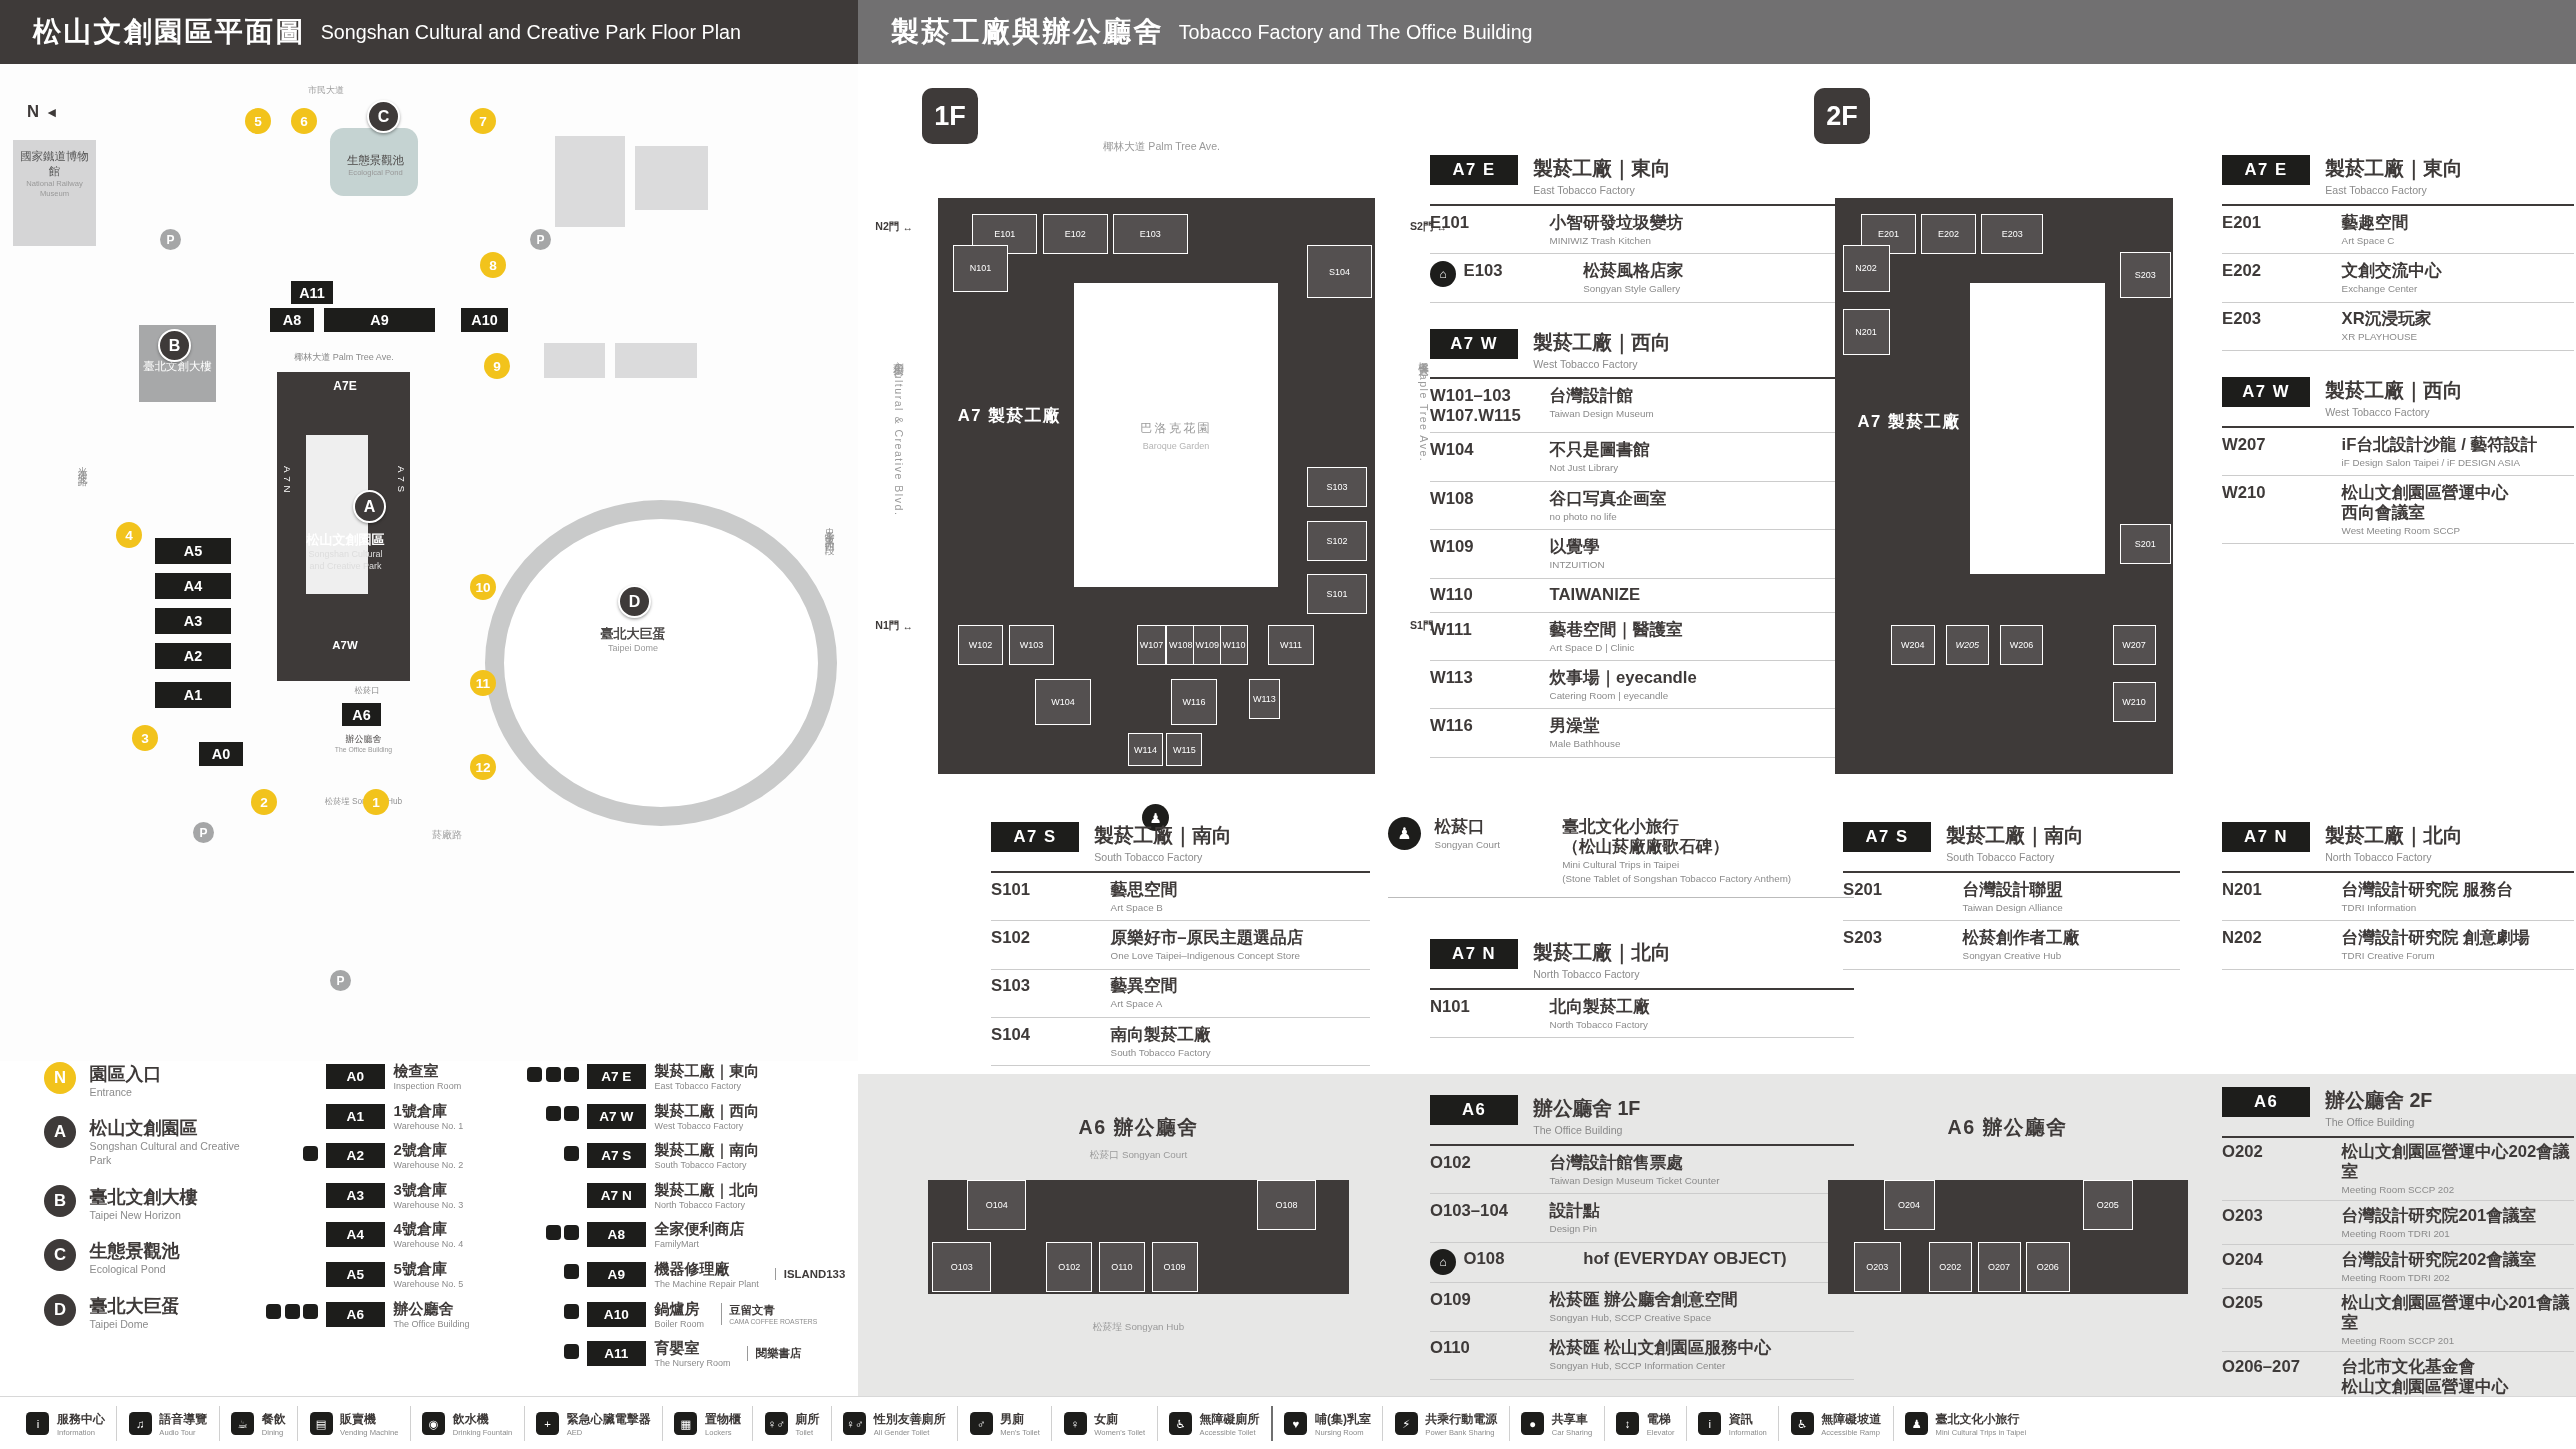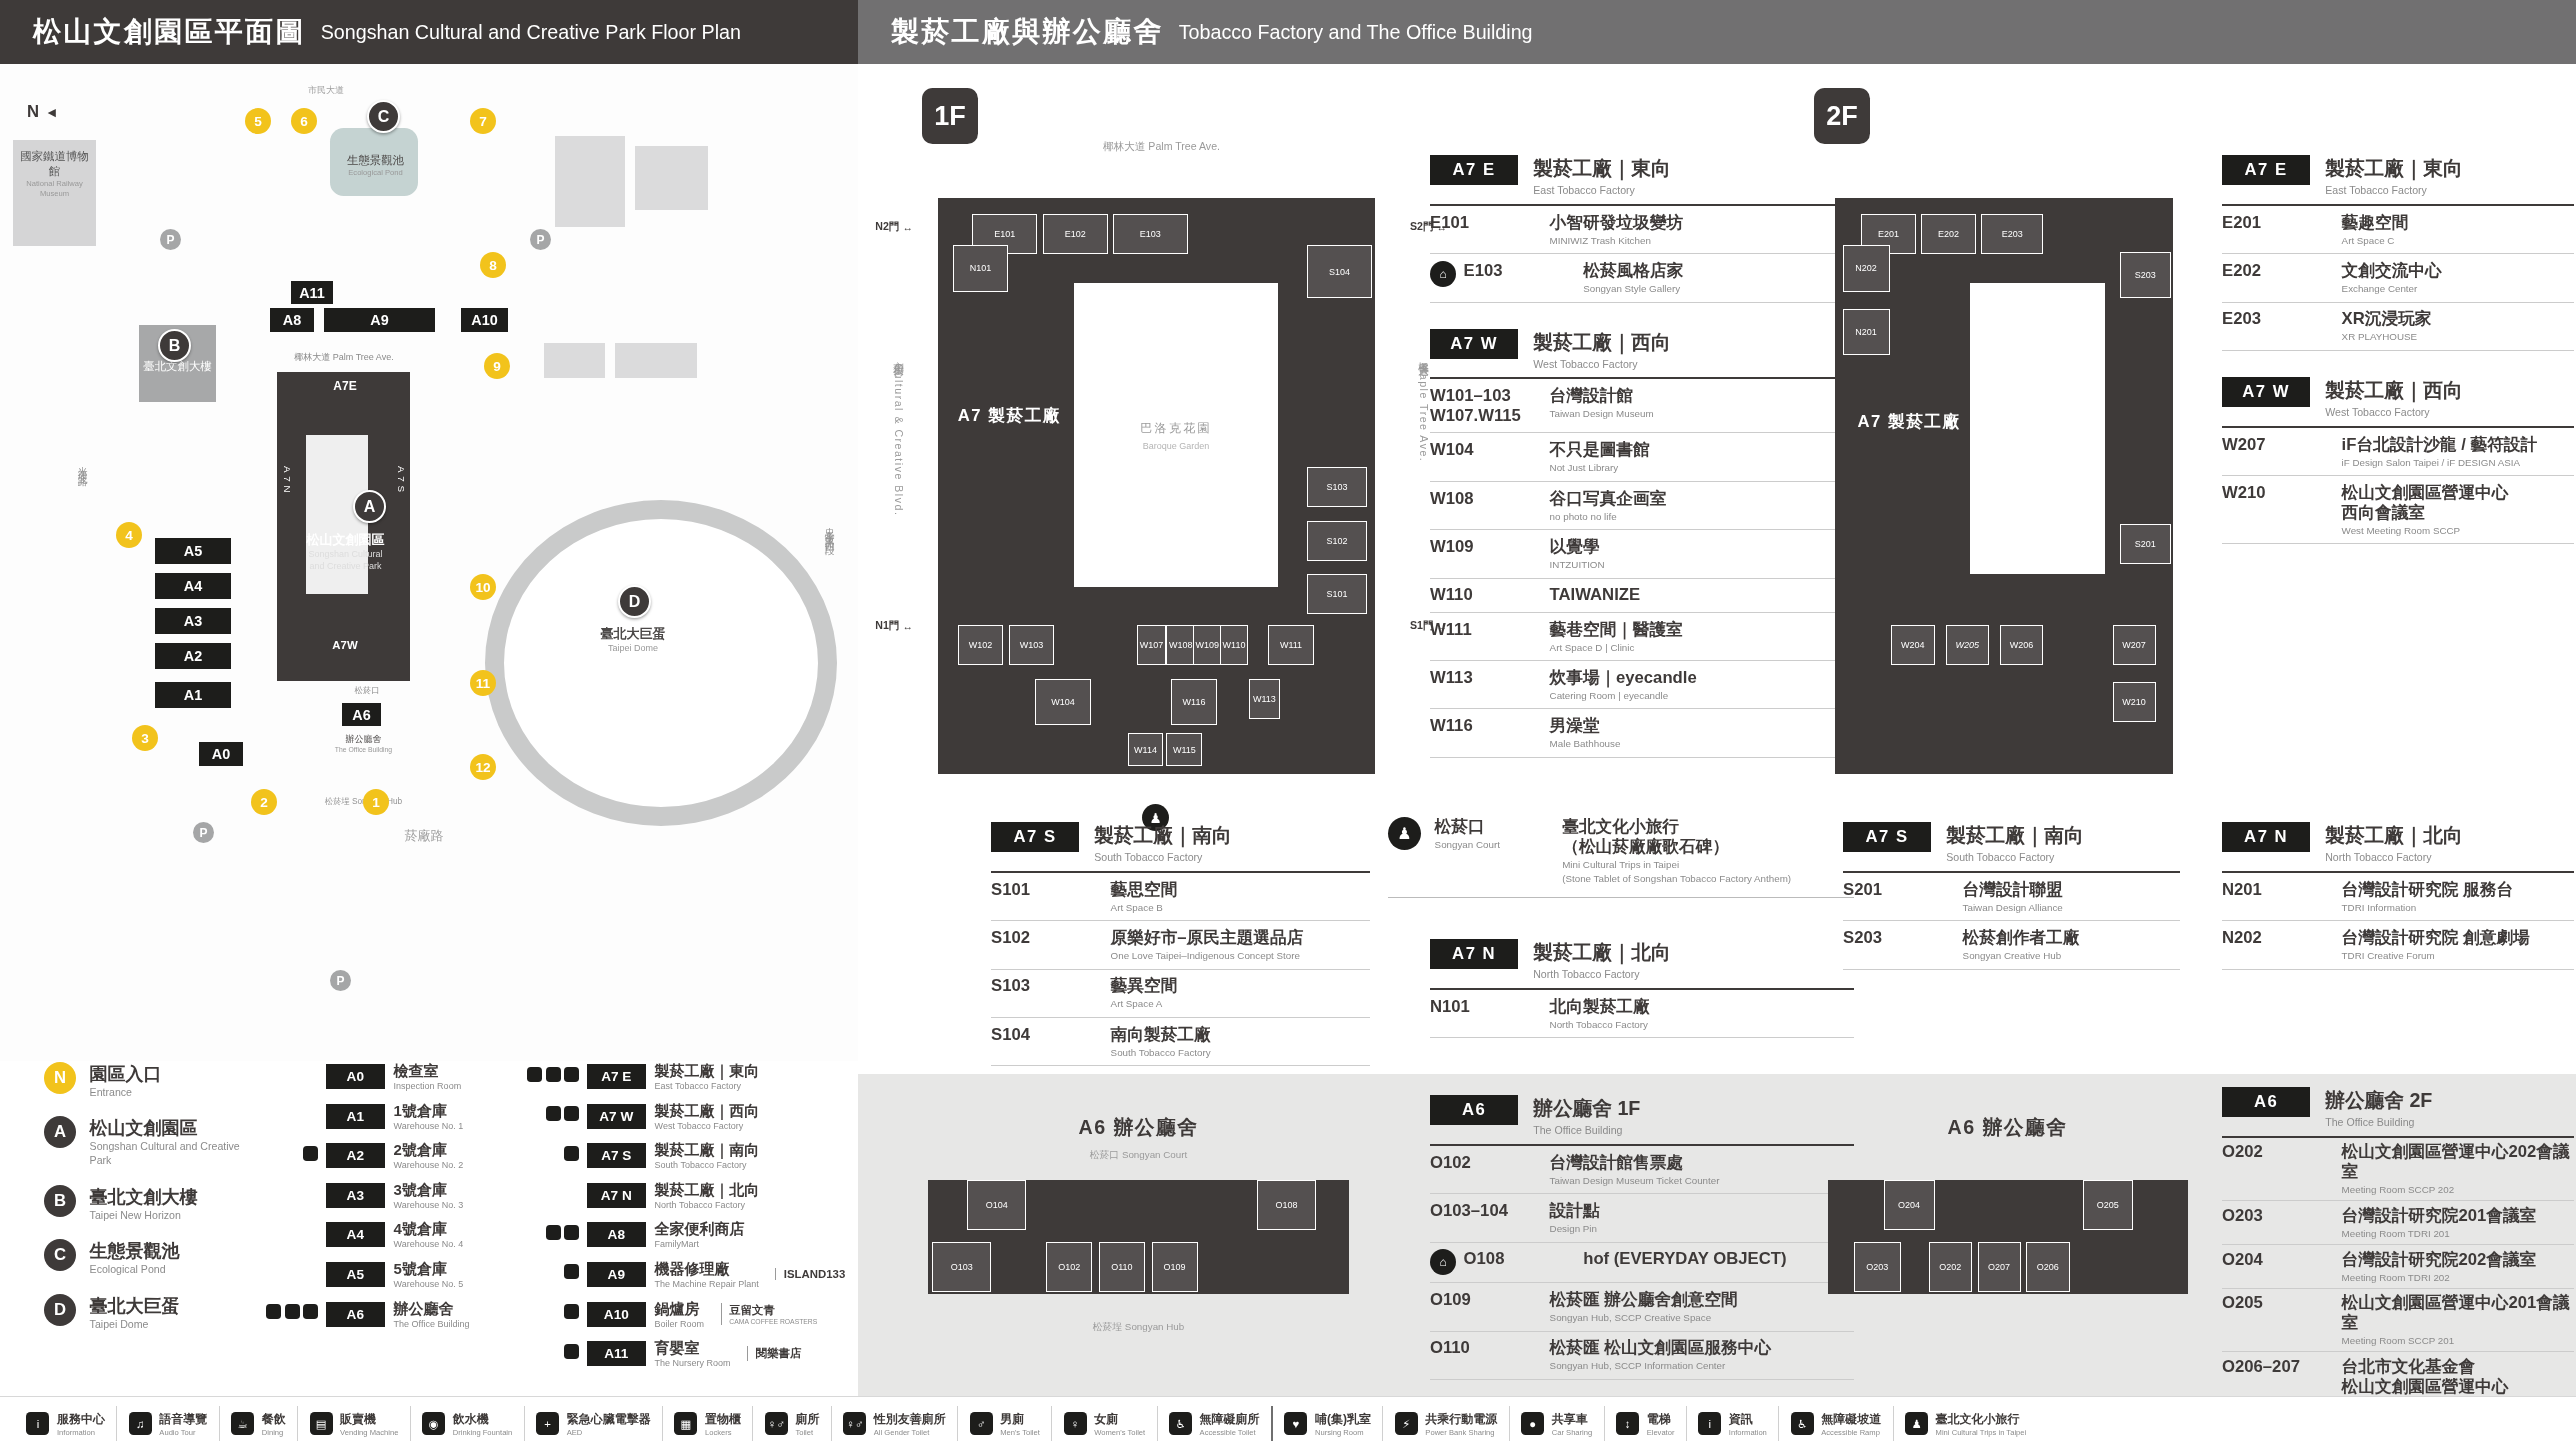--- a/index.html
+++ b/index.html
@@ -190,21 +190,21 @@
         <div class="mlabel vert" style="left: 76px; top: 394px;">
           <div class="mlzh" style="font-size: 9.8px; color: rgb(144, 144, 144);">光復北路</div>
         </div>
         <div class="mlabel" style="left: 250px; top: 21px; width: 152px; text-align: center;">
           <div class="mlzh" style="font-size: 9px; color: rgb(160, 160, 160);">市民大道</div>
         </div>
         <div class="mlabel vert" style="left: 823px; top: 455px;">
           <div class="mlzh" style="font-size: 9.8px; color: rgb(144, 144, 144);">忠孝東路四段</div>
         </div>
         <div class="mlabel" style="left: 386px; top: 764px; width: 76px; text-align: center;">
-          <div class="mlzh" style="font-size: 13px; color: rgb(160, 160, 160);">菸廠路</div>
+          <div class="mlzh" style="font-size: 10px; color: rgb(160, 160, 160); text-align: right;">菸廠路</div>
         </div>
         <div class="mpin" style="left: 367px; top: 36px;">C</div>
         <div class="mpin" style="left: 158px; top: 265px;">B</div>
         <div class="mpin" style="left: 353px; top: 426px;">A</div>
         <div class="mpin" style="left: 618px; top: 521px;">D</div>
         <div class="mcode" style="left: 291px; top: 217px; width: 42px; height: 23px;">A11</div>
         <div class="mcode" style="left: 270px; top: 244px; width: 44px; height: 24px;">A8</div>
         <div class="mcode" style="left: 324px; top: 244px; width: 111px; height: 24px;">A9</div>
         <div class="mcode" style="left: 461px; top: 244px; width: 47px; height: 24px;">A10</div>
         <div class="mcode" style="left: 155px; top: 474px; width: 76px; height: 26px;">A5</div>

